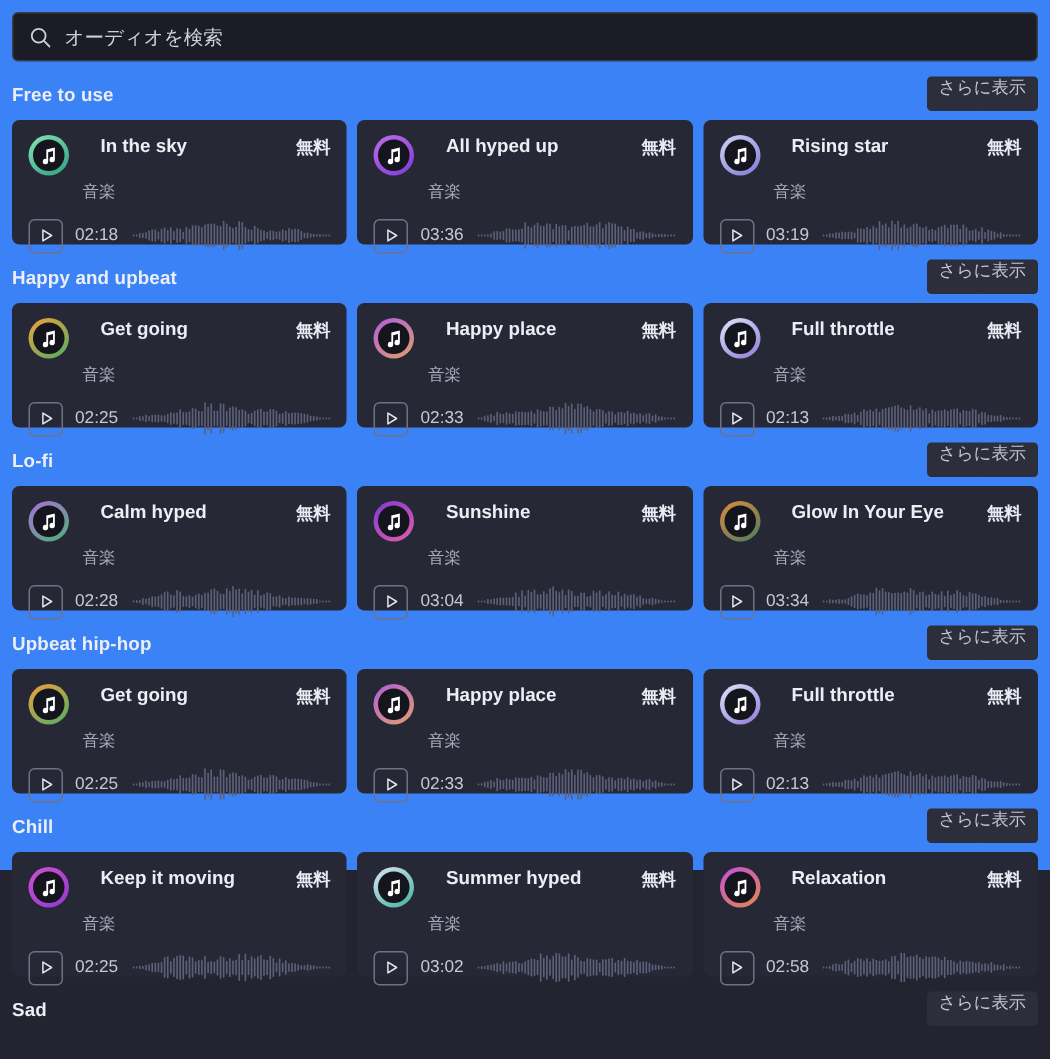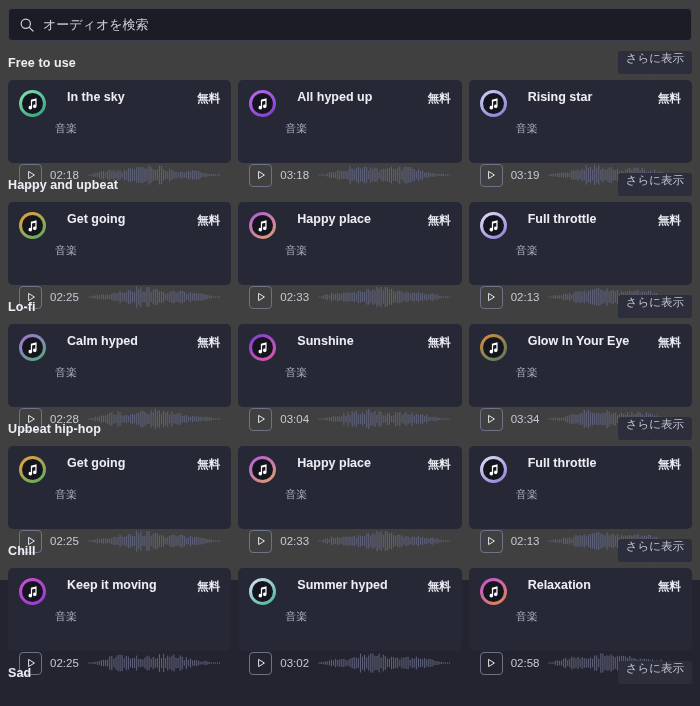--- a/index.html
+++ b/index.html
@@ -3,21 +3,21 @@
 <meta charset="utf-8">
 <style>
   * { box-sizing: border-box; }
   html, body {
     margin: 0; padding: 0;
     width: 700px; height: 706px;
     background: #23242f;
     font-family: "Liberation Sans", "DejaVu Sans", sans-serif;
     overflow: hidden;
   }
-  #app { width: 700px; height: 580px; position: relative; background: #404040; }
+  #app { width: 700px; height: 580px; position: relative; background: #3b82f6; }
 
   
   .search-wrap { padding: 8px 8px 0 8px; }
   .search-box {
     display: flex; align-items: center;
     height: 33px;
     background: #1b1c26;
     border: 1px solid #3b3d4d;
     border-radius: 4px;
     padding: 0 10px;
@@ -94,21 +94,21 @@
     line-height: 15px;
     padding-left: 12px;
   }
   .track-sub { font-size: 11px; color: #a9acbb; line-height: 15px; margin-top: 16px; }
   .badge {
     flex: 0 0 auto;
     font-size: 11.5px; font-weight: bold; color: #e9ebf2;
     margin-left: 6px; padding-top: 1px;
   }
 
-  .card-bottom { display: flex; align-items: center; margin-top: 27px; }
+  .card-bottom { display: flex; align-items: center; margin-top: 9px; }
   .play-btn {
     flex: 0 0 auto;
     width: 23px; height: 23px;
     border: 1px solid #6e7287;
     border-radius: 4px;
     background: transparent;
     display: flex; align-items: center; justify-content: center;
     cursor: pointer;
     padding: 0;
   }
@@ -243,21 +243,21 @@
                 <div class="track-sub">音楽</div>
               </div>
               <div class="badge">無料</div>
             </div>
             <div class="card-bottom">
               <button class="play-btn">
                 <svg class="play-tri" viewBox="0 0 10 10">
                   <polygon points="2.6,1.4 8.4,5 2.6,8.6" fill="none" stroke="#e4e6ef" stroke-width="1" stroke-linejoin="round"></polygon>
                 </svg>
               </button>
-              <div class="dur">03:18</div>
+              <div class="dur">03:36</div>
               <svg class="wave" viewBox="0 0 200 24" preserveAspectRatio="none">
                 <rect x="0.75" y="11.30" width="1.63" height="1.40" rx="0.5" fill="#5d6079"></rect>
                 <rect x="3.88" y="11.30" width="1.63" height="1.40" rx="0.5" fill="#5d6079"></rect>
                 <rect x="7.00" y="11.30" width="1.63" height="1.40" rx="0.5" fill="#5d6079"></rect>
                 <rect x="10.13" y="11.23" width="1.63" height="1.53" rx="0.5" fill="#5d6079"></rect>
                 <rect x="13.25" y="10.46" width="1.63" height="3.08" rx="0.5" fill="#5d6079"></rect>
                 <rect x="16.38" y="9.22" width="1.63" height="5.55" rx="0.5" fill="#5d6079"></rect>
                 <rect x="19.50" y="8.96" width="1.63" height="6.08" rx="0.5" fill="#5d6079"></rect>
                 <rect x="22.63" y="9.32" width="1.63" height="5.35" rx="0.5" fill="#5d6079"></rect>
                 <rect x="25.75" y="8.98" width="1.63" height="6.05" rx="0.5" fill="#5d6079"></rect>

